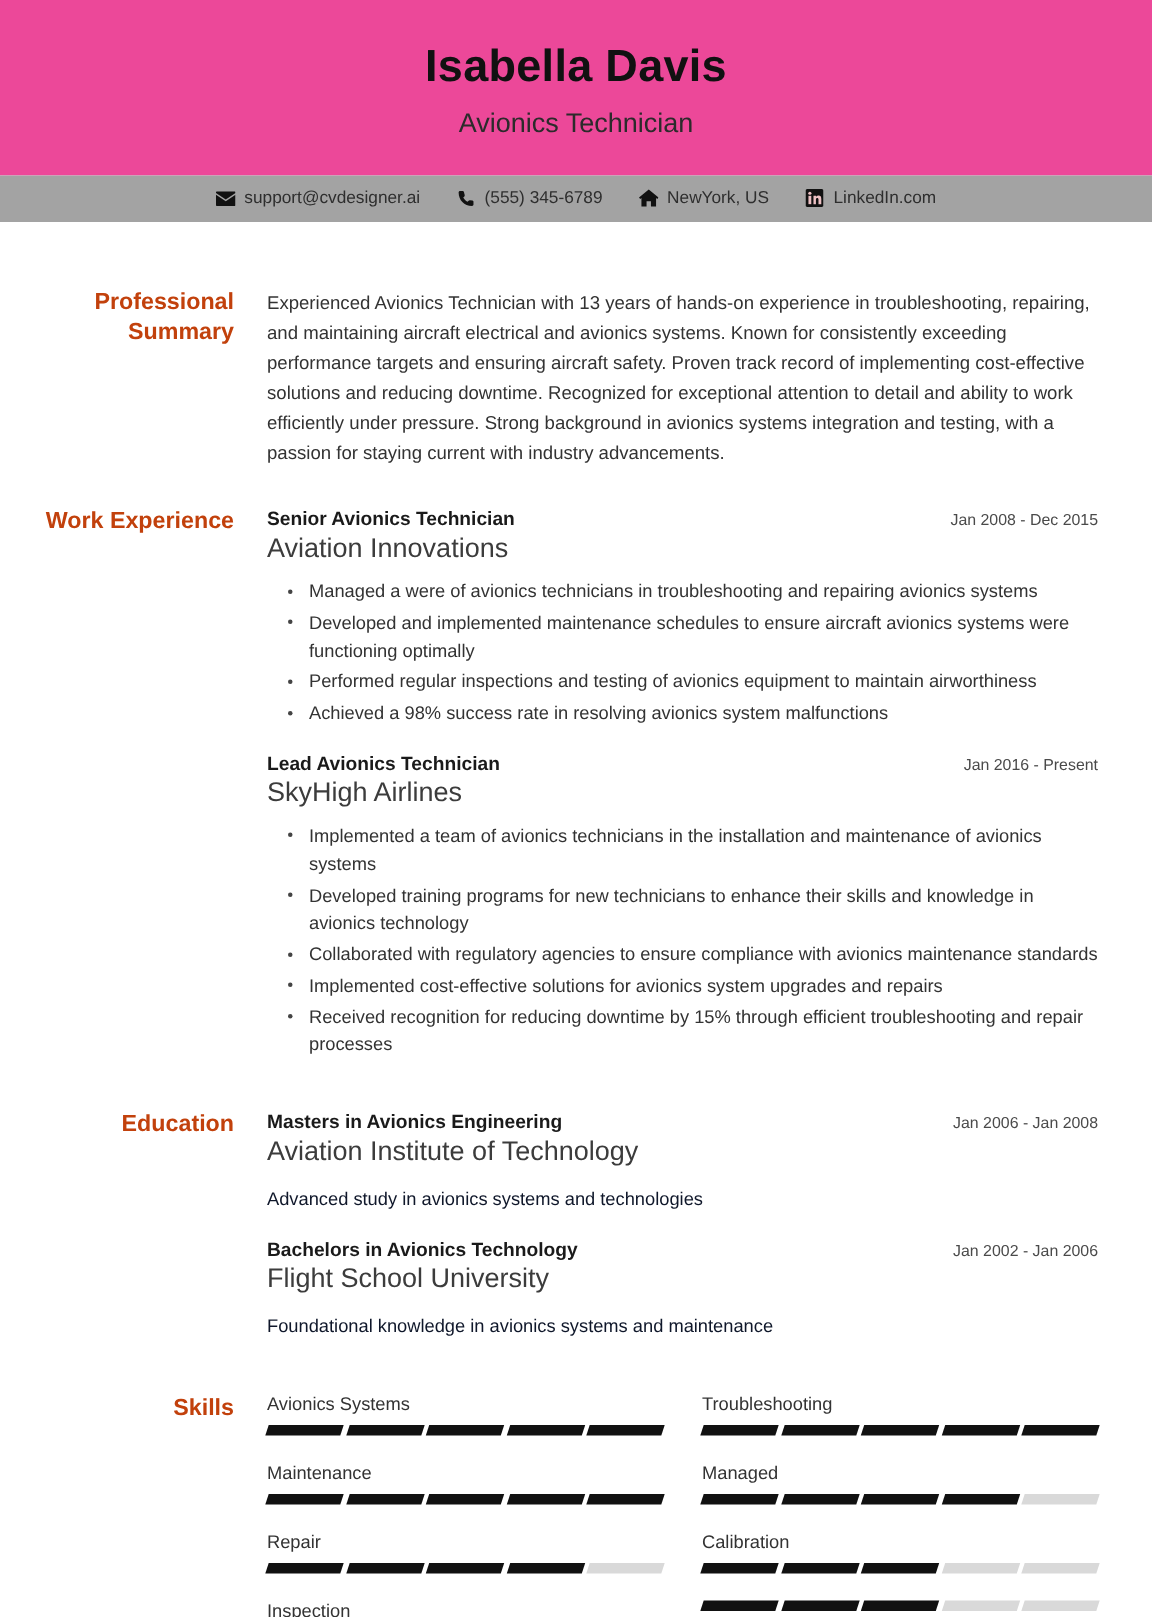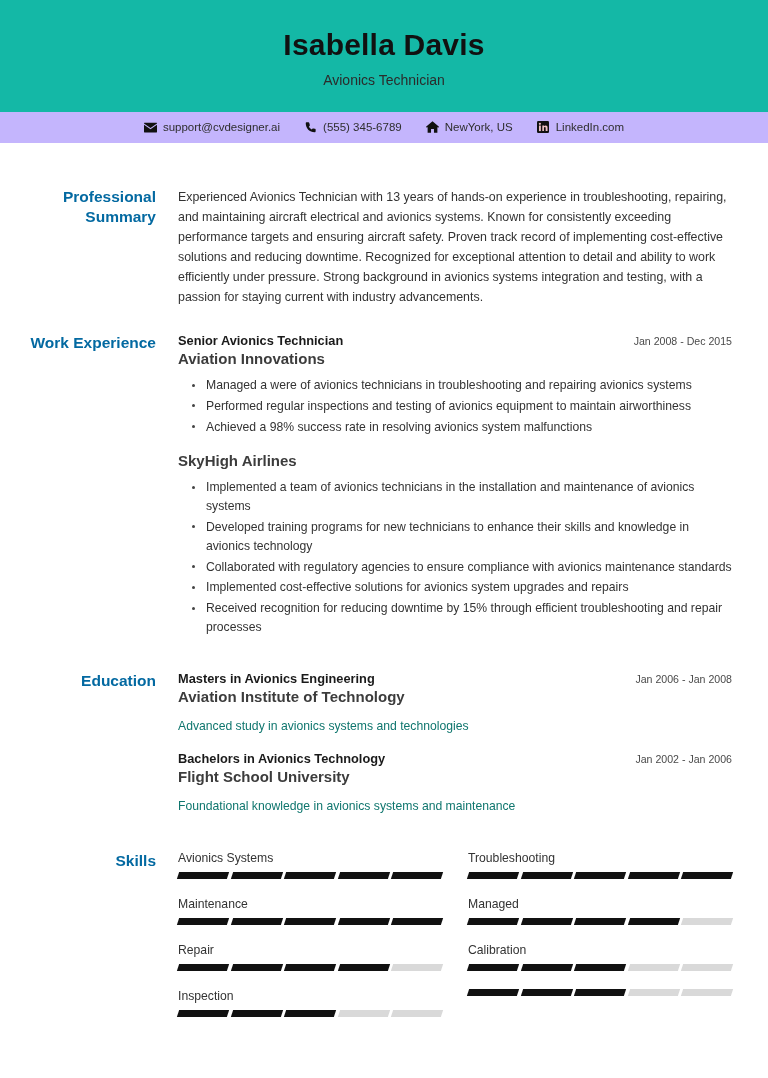--- a/index.html
+++ b/index.html
@@ -11,40 +11,40 @@
     font-family: "Liberation Sans", sans-serif;
     color: #222222;
     width: 768px;
     min-height: 1078px;
     position: relative;
     -webkit-font-smoothing: antialiased;
   }
 
   
   .header-band {
-    background: #14b8a6;
+    background: #ec4899;
     padding: 28px 20px 24px;
     text-align: center;
   }
   .full-name {
     font-size: 30px;
     font-weight: bold;
     color: #111111;
     letter-spacing: 0.2px;
     line-height: 1.15;
   }
   .job-title {
-    font-size: 14px;
+    font-size: 18px;
     color: #2b2b2b;
     margin-top: 9px;
     font-weight: normal;
   }
 
   .contact-band {
-    background: #c4b5fd;
+    background: #a3a3a3;
     padding: 9px 10px;
     display: flex;
     justify-content: center;
     align-items: center;
     gap: 24px;
     flex-wrap: wrap;
   }
   .contact-item {
     display: flex;
     align-items: center;
@@ -72,21 +72,21 @@
     display: flex;
     align-items: flex-start;
   }
   .section-label {
     width: 150px;
     flex: 0 0 150px;
     text-align: right;
     padding-right: 22px;
     font-size: 15.5px;
     font-weight: bold;
-    color: #0369a1;
+    color: #c2410c;
     line-height: 1.32;
   }
   .section-content {
     flex: 1 1 auto;
     min-width: 0;
   }
 
   
   .summary-section { padding-top: 44px; }
   .summary-text {
@@ -111,28 +111,27 @@
     color: #1a1a1a;
   }
   .entry-date {
     font-size: 10.6px;
     color: #4a4a4a;
     white-space: nowrap;
     flex: 0 0 auto;
     padding-top: 1px;
   }
   .entry-org {
-    font-size: 15px;
+    font-size: 18px;
     color: #3c3c3c;
     margin-top: 2px;
-    font-weight: bold;
   }
   .entry-desc {
     font-size: 12.2px;
-    color: #0f766e;
+    color: #0f172a;
     margin-top: 12px;
     line-height: 1.5;
   }
   .bullets {
     margin-top: 9px;
     padding-left: 26px;
     list-style: none;
   }
   .bullets li {
     font-size: 12.2px;
@@ -246,26 +245,31 @@
     <div class="section-content">
 
       <div class="entry">
         <div class="entry-head">
           <div class="entry-title">Senior Avionics Technician</div>
           <div class="entry-date">Jan 2008 - Dec 2015</div>
         </div>
         <div class="entry-org">Aviation Innovations</div>
         <ul class="bullets">
           <li>Managed a were of avionics technicians in troubleshooting and repairing avionics systems</li>
+          <li>Developed and implemented maintenance schedules to ensure aircraft avionics systems were functioning optimally</li>
           <li>Performed regular inspections and testing of avionics equipment to maintain airworthiness</li>
           <li>Achieved a 98% success rate in resolving avionics system malfunctions</li>
         </ul>
       </div>
 
       <div class="entry">
+        <div class="entry-head">
+          <div class="entry-title">Lead Avionics Technician</div>
+          <div class="entry-date">Jan 2016 - Present</div>
+        </div>
         <div class="entry-org">SkyHigh Airlines</div>
         <ul class="bullets">
           <li>Implemented a team of avionics technicians in the installation and maintenance of avionics systems</li>
           <li>Developed training programs for new technicians to enhance their skills and knowledge in avionics technology</li>
           <li>Collaborated with regulatory agencies to ensure compliance with avionics maintenance standards</li>
           <li>Implemented cost-effective solutions for avionics system upgrades and repairs</li>
           <li>Received recognition for reducing downtime by 15% through efficient troubleshooting and repair processes</li>
         </ul>
       </div>
 

